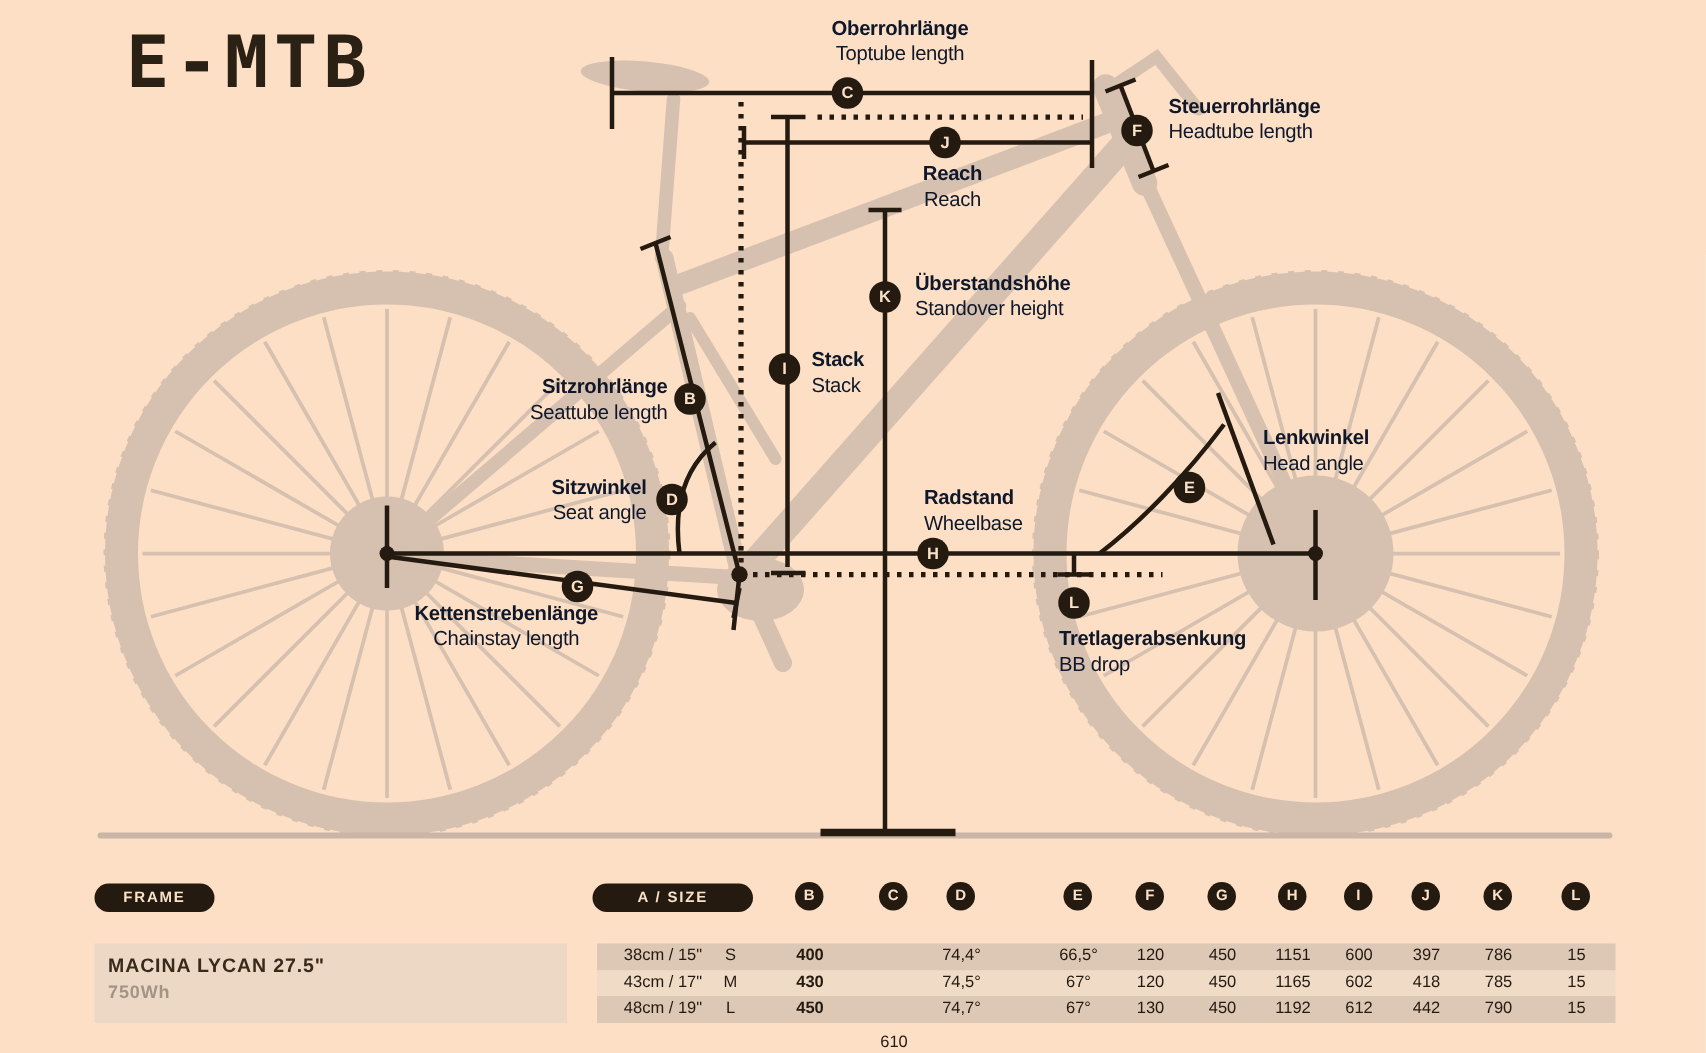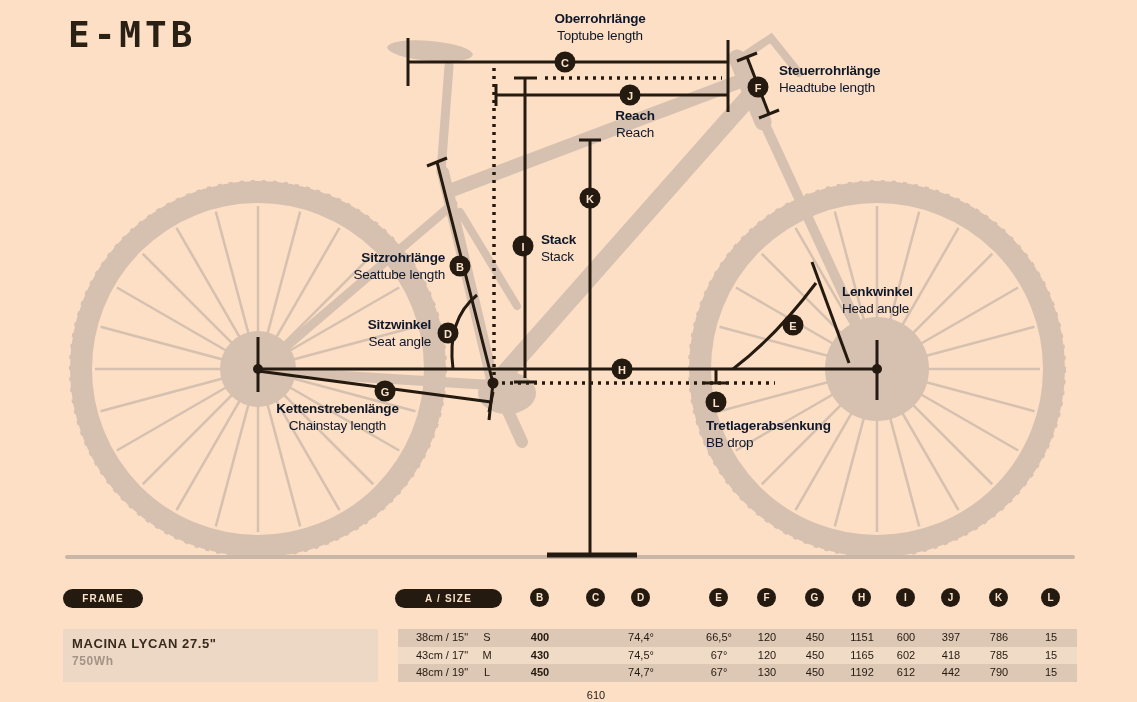--- a/index.html
+++ b/index.html
@@ -3,23 +3,23 @@
 <meta charset="utf-8">
 <style>
   html,body{margin:0;padding:0;}
   #page{
     position:relative; width:1137px; height:702px;
     background:#fcdfc5; overflow:hidden;
     font-family:"Liberation Sans", sans-serif; color:#241a10;
   }
   #diagram-svg{position:absolute;left:0;top:0;}
   .page-title{
-    position:absolute; left:68px; top:14px;
+    position:absolute; left:84px; top:14px;
     font-family:"DejaVu Sans Mono", monospace;
-    font-size:36px; font-weight:bold; letter-spacing:4px; color:#2b2014;
+    font-size:48px; font-weight:bold; letter-spacing:4px; color:#2b2014;
   }
   
   .label{position:absolute; font-size:13.5px; line-height:17px; color:#0f172a; letter-spacing:-0.2px;}
   .label .de{font-weight:bold;}
   .label.center{text-align:center;}
   .label.right{text-align:right;}
   
   .marker{
     position:absolute; width:21px; height:21px; border-radius:50%;
     background:#241a10; color:#f9e2c9; font-weight:bold; font-size:11px;
@@ -198,31 +198,39 @@
     <div class="en">Toptube length</div>
   </div>
   <div class="label" style="left:779px;top:62px;width:170px;">
     <div class="de">Steuerrohrlänge</div>
     <div class="en">Headtube length</div>
   </div>
   <div class="label center" style="left:570px;top:107px;width:130px;">
     <div class="de">Reach</div>
     <div class="en">Reach</div>
   </div>
+  <div class="label" style="left:610px;top:180px;width:180px;">
+    <div class="de">Überstandshöhe</div>
+    <div class="en">Standover height</div>
+  </div>
   <div class="label" style="left:541px;top:231px;width:80px;">
     <div class="de">Stack</div>
     <div class="en">Stack</div>
   </div>
   <div class="label right" style="left:285px;top:249px;width:160px;">
     <div class="de">Sitzrohrlänge</div>
     <div class="en">Seattube length</div>
   </div>
   <div class="label right" style="left:291px;top:316px;width:140px;">
     <div class="de">Sitzwinkel</div>
     <div class="en">Seat angle</div>
+  </div>
+  <div class="label" style="left:616px;top:323px;width:120px;">
+    <div class="de">Radstand</div>
+    <div class="en">Wheelbase</div>
   </div>
   <div class="label" style="left:842px;top:283px;width:120px;">
     <div class="de">Lenkwinkel</div>
     <div class="en">Head angle</div>
   </div>
   <div class="label center" style="left:245px;top:400px;width:185px;">
     <div class="de">Kettenstrebenlänge</div>
     <div class="en">Chainstay length</div>
   </div>
   <div class="label" style="left:706px;top:417px;width:160px;">

